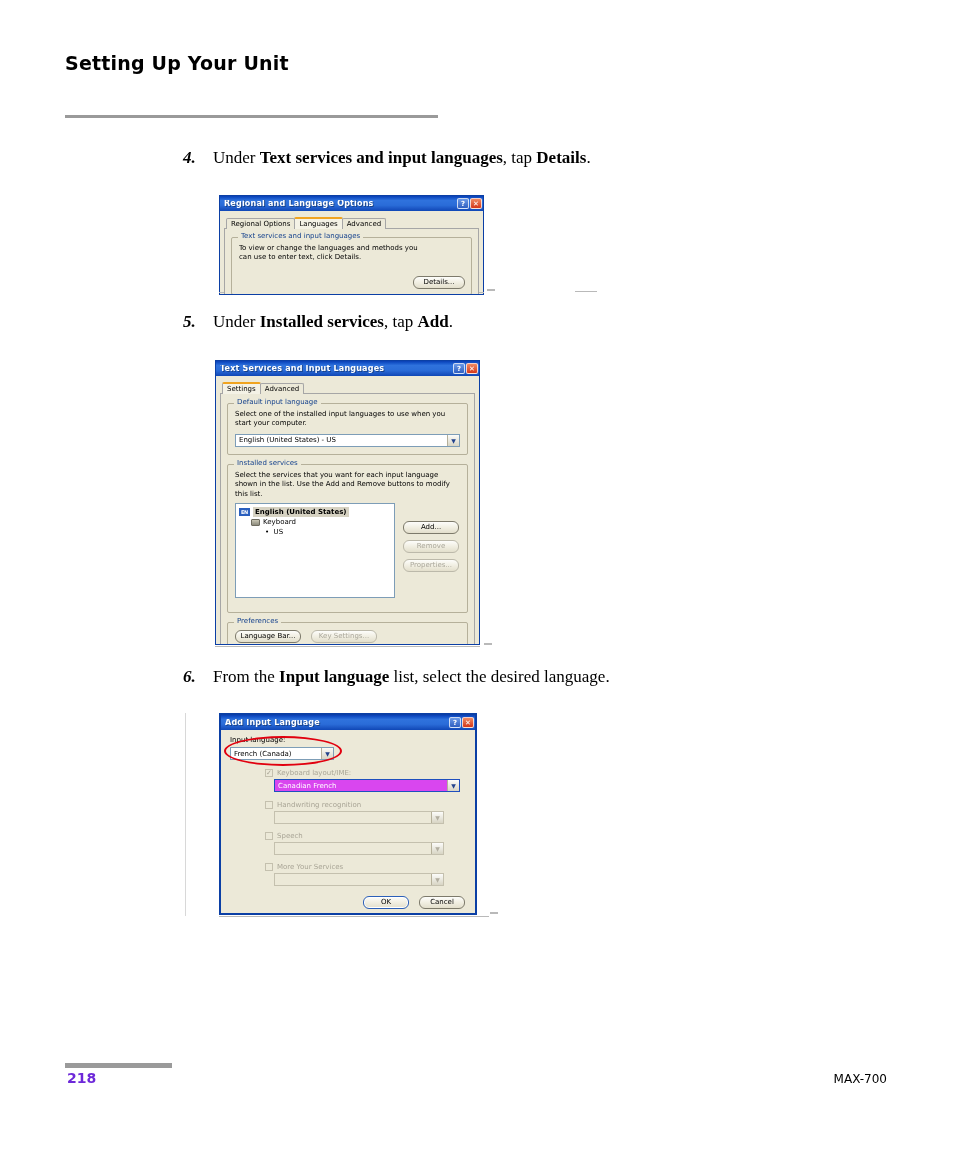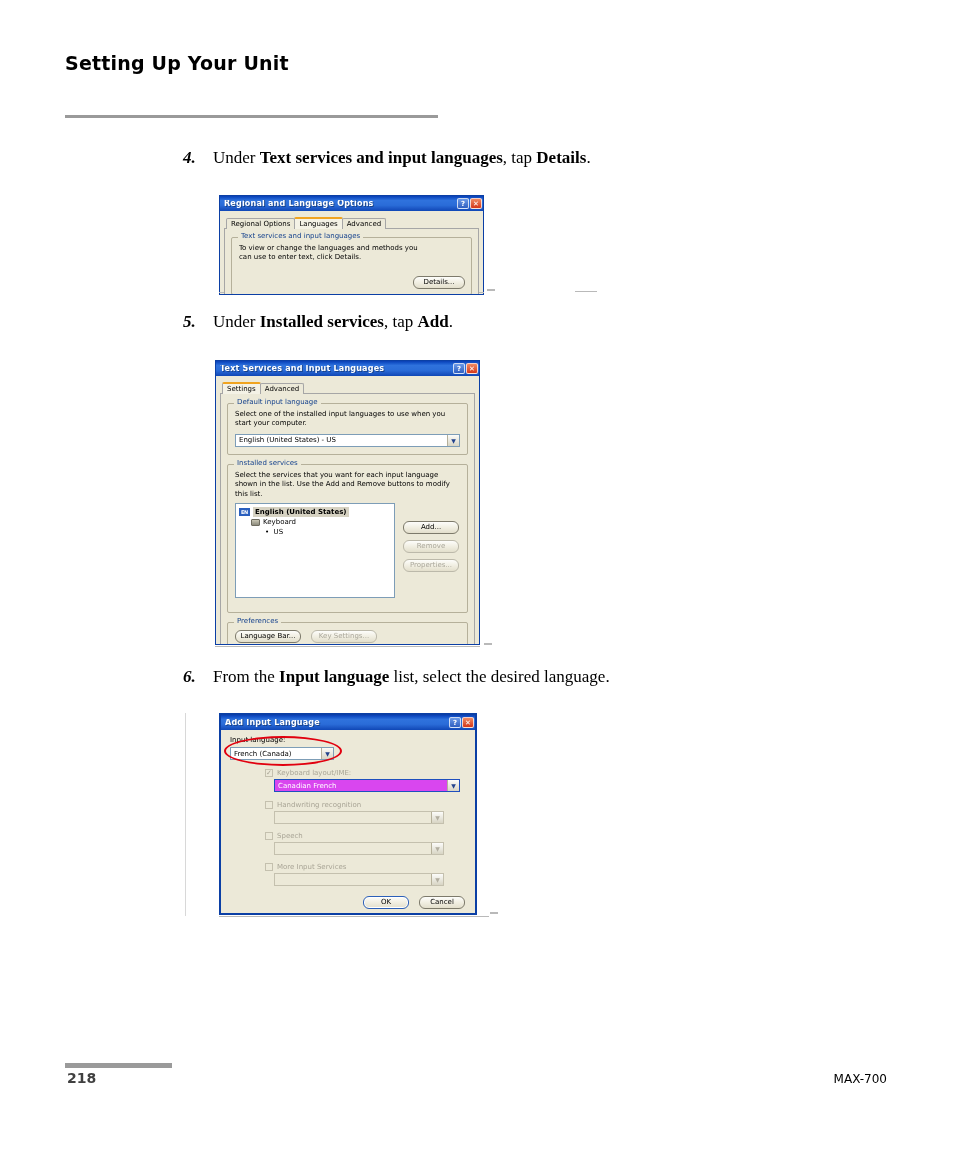--- a/index.html
+++ b/index.html
@@ -287,21 +287,21 @@
     height: 5px;
     background: #9a9a9a;
   }
   .page-number {
     position: absolute;
     left: 67px;
     top: 1070px;
     font-family: "DejaVu Sans", sans-serif;
     font-weight: bold;
     font-size: 14px;
-    color: #404040;
+    color: #6d28d9;
   }
   .model-name {
     position: absolute;
     right: 67px;
     top: 1072px;
     font-family: "DejaVu Sans", sans-serif;
     font-size: 12px;
     color: #000;
   }
 </style>
@@ -456,21 +456,21 @@
       <span class="cbox disabled"></span>
       <span class="cblabel disabled">Speech</span>
     </div>
     <div class="combo disabled" style="margin-left:44px; width:170px;">
       <span class="cval"></span>
       <span class="arrow">▼</span>
     </div>
 
     <div class="cbrow" style="margin:8px 0 2px 35px;">
       <span class="cbox disabled"></span>
-      <span class="cblabel disabled">More Input Services</span>
+      <span class="cblabel disabled">More Your Services</span>
     </div>
     <div class="combo disabled" style="margin-left:44px; width:170px;">
       <span class="cval"></span>
       <span class="arrow">▼</span>
     </div>
 
     <div style="display:flex; gap:10px; justify-content:flex-end; margin-top:10px;">
       <div class="xbtn default" style="width:46px;">OK</div>
       <div class="xbtn" style="width:46px;">Cancel</div>
     </div>

